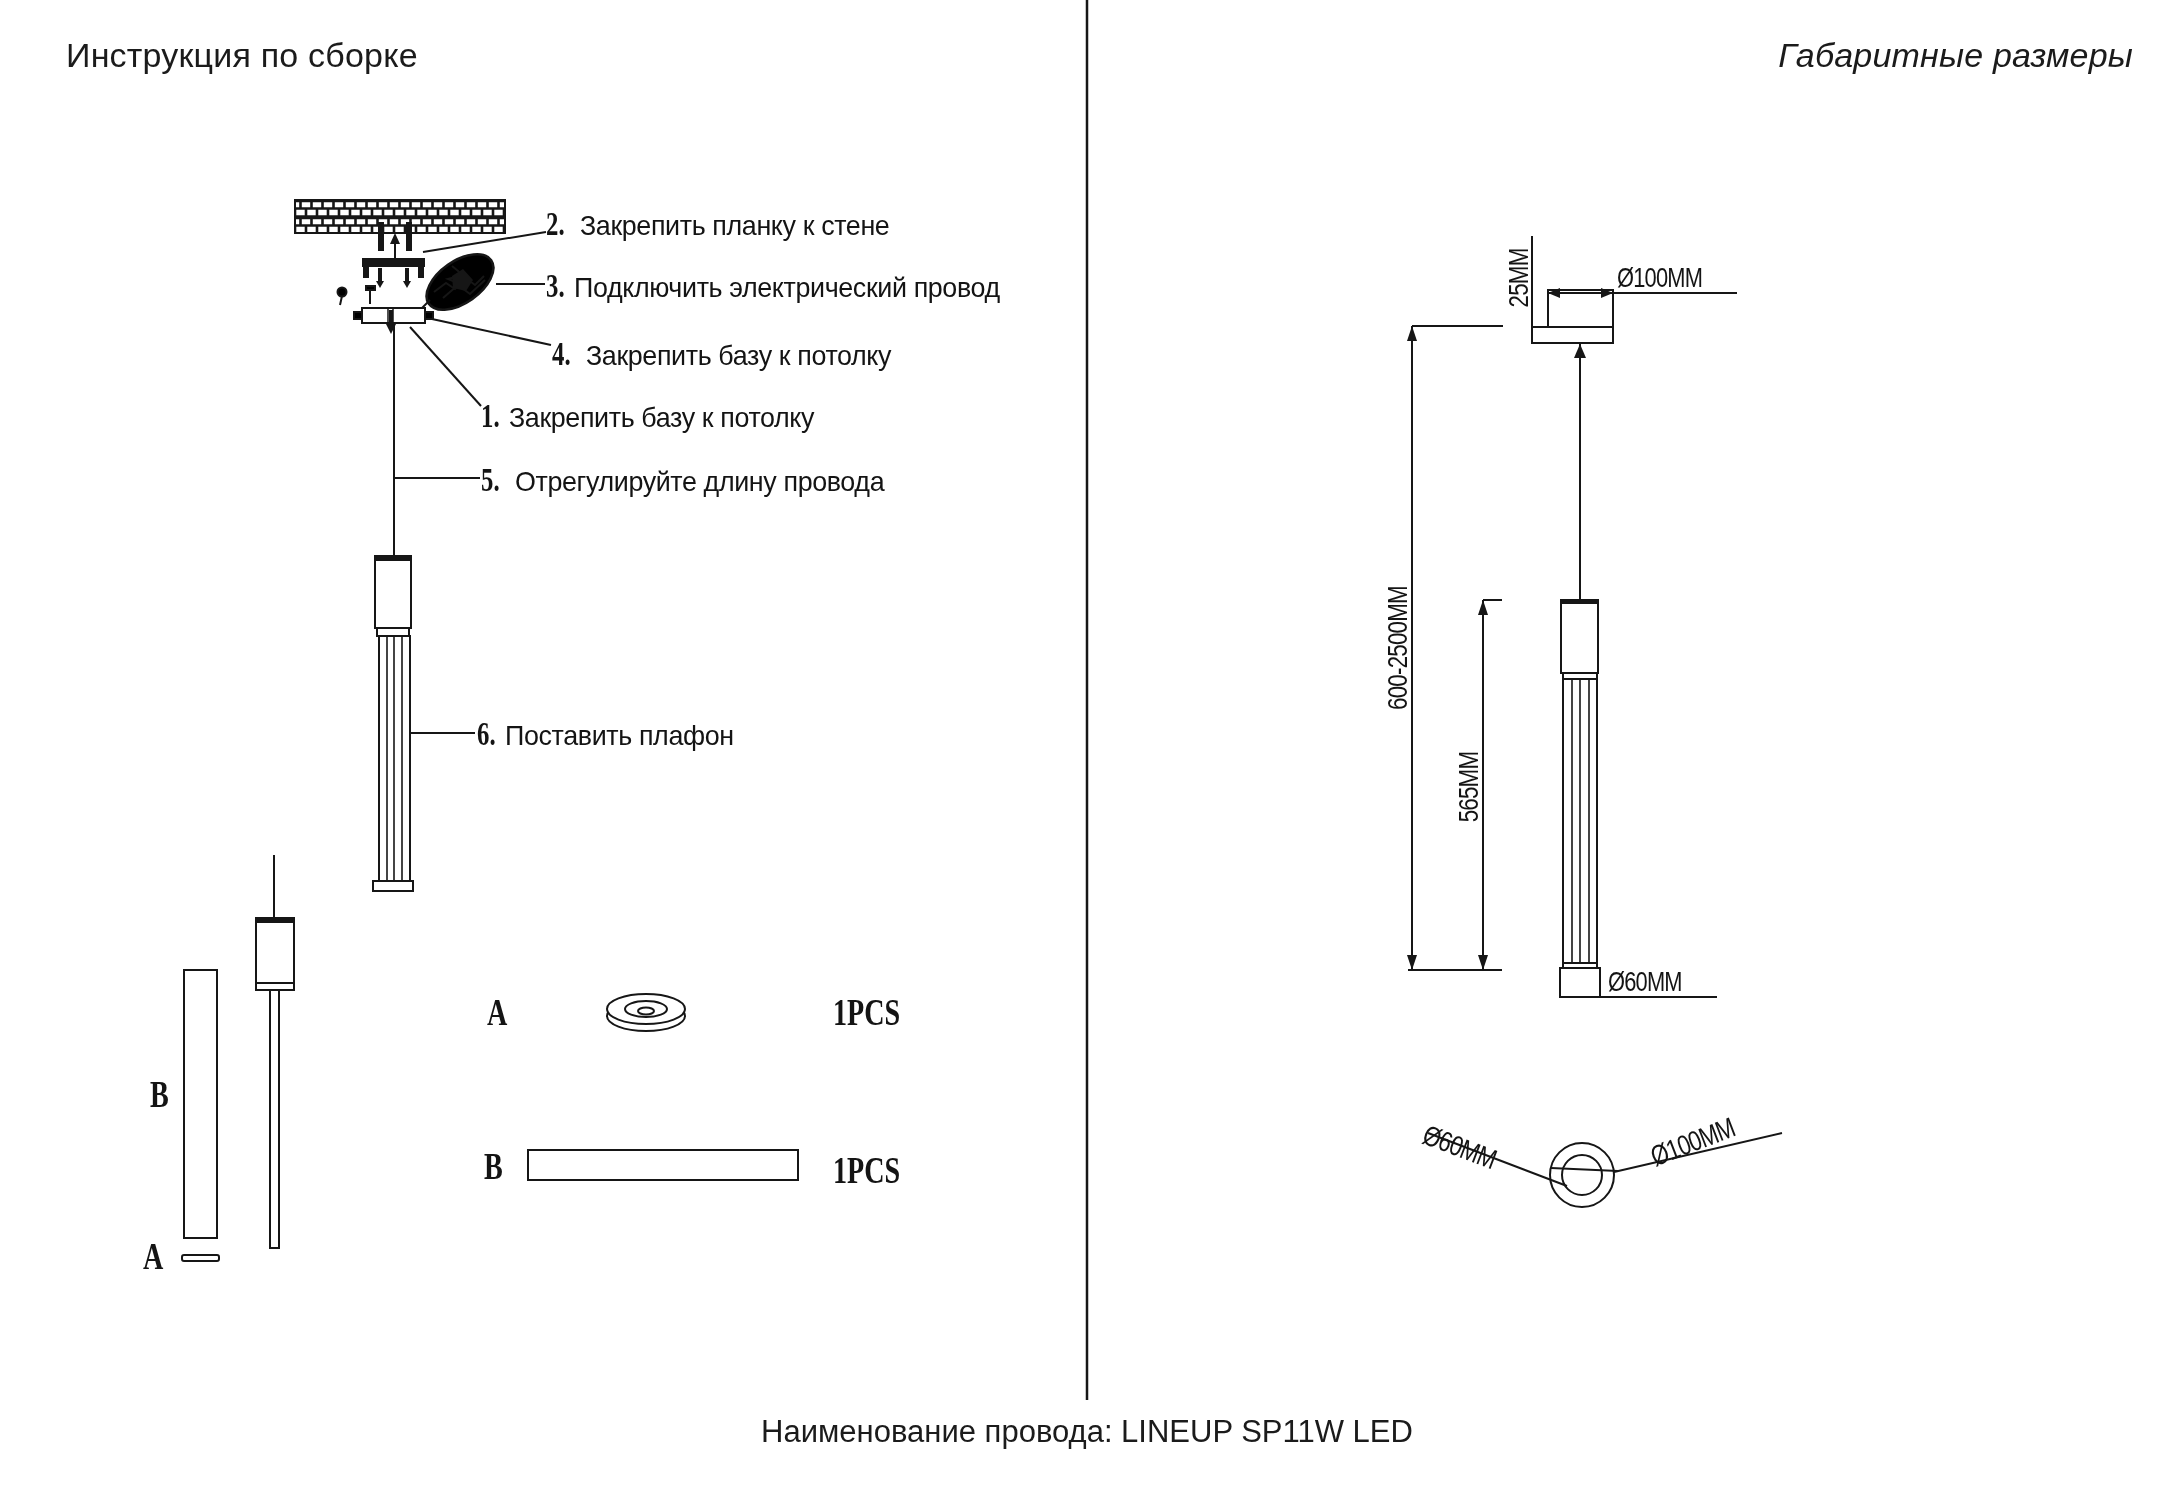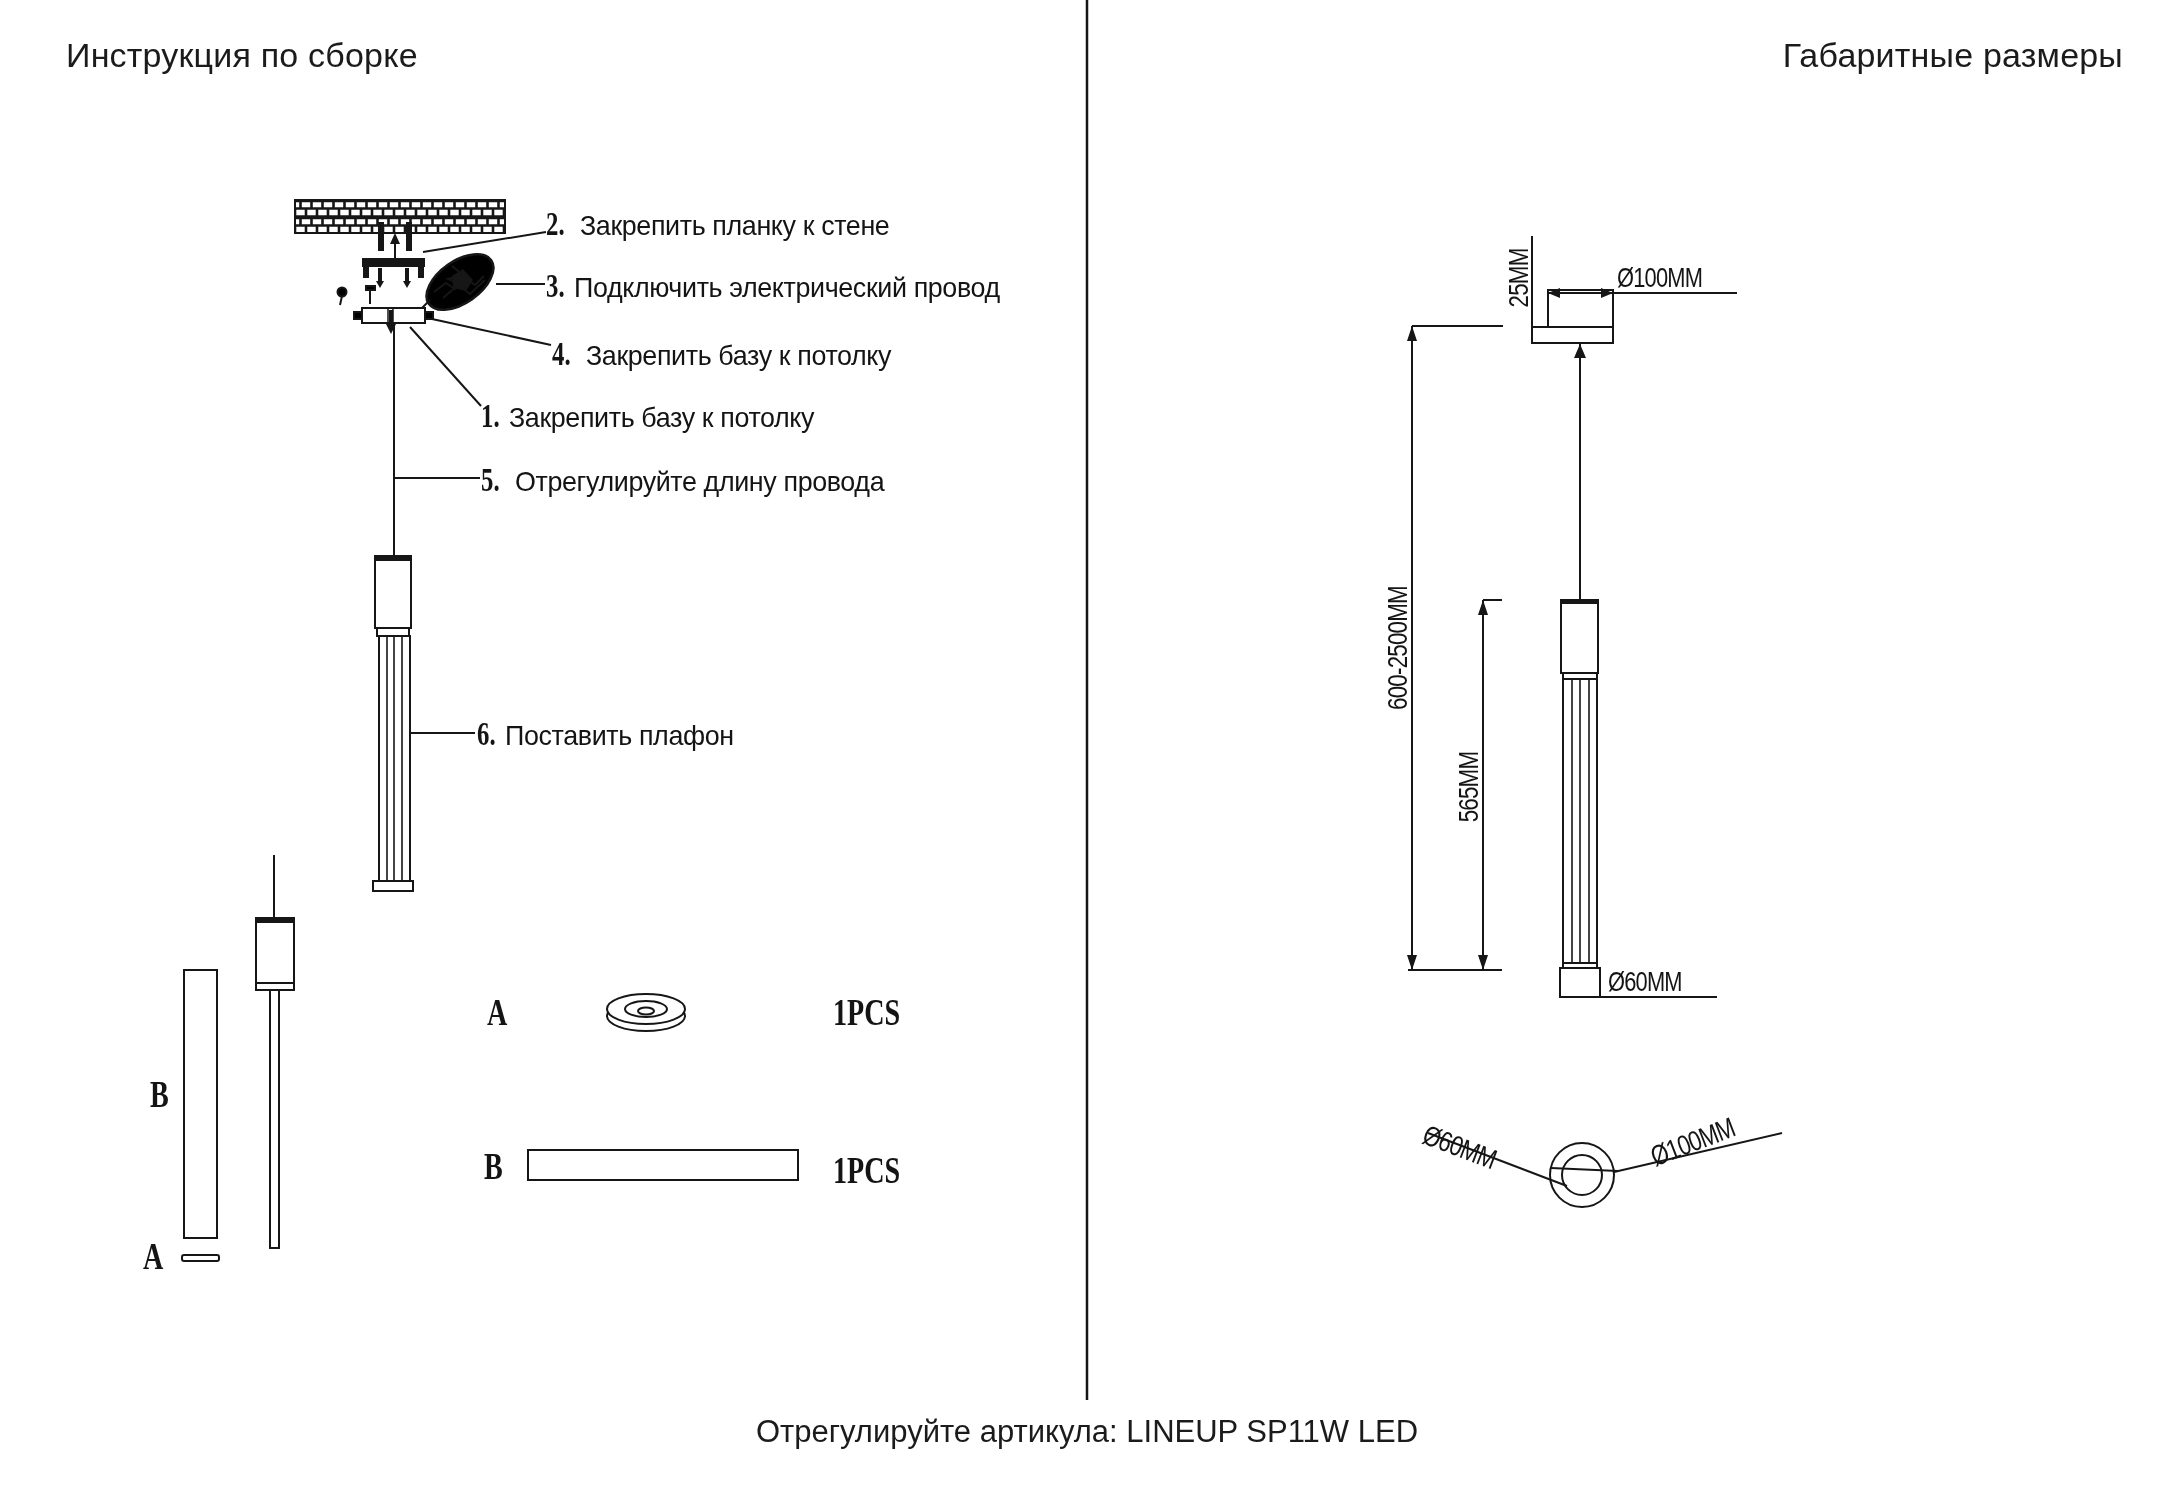--- a/index.html
+++ b/index.html
@@ -186,21 +186,21 @@
       <circle cx="1582" cy="1175" r="32" fill="#ffffff"></circle>
       <circle cx="1582" cy="1175" r="20" fill="#ffffff"></circle>
       <line x1="1428" y1="1133" x2="1567" y2="1186"></line>
       <line x1="1551" y1="1168" x2="1618" y2="1171"></line>
       <line x1="1614" y1="1172" x2="1782" y2="1133"></line>
     </g>
   </g>
 </svg>
 
 <div class="abs title" style="left:32px;top:36px;margin-left:34px;">Инструкция по сборке</div>
-<div class="abs title" style="right:51px;top:36px;">Габаритные размеры</div>
+<div class="abs title" style="right:41px;top:36px;font-style:italic;">Габаритные размеры</div>
 
 <div class="abs step" style="left:481px;top:398px;">
   <span class="num">1.</span>
   <span class="txt">Закрепить базу к потолку</span>
 </div>
 <div class="abs step" style="left:546px;top:206px;">
   <span class="num">2.</span>
   <span class="txt sp">Закрепить планку к стене</span>
 </div>
 <div class="abs step" style="left:546px;top:268px;">
@@ -229,13 +229,13 @@
 <div class="abs" style="left:833px;top:1148px;"><span class="cad">1PCS</span></div>
 
 <div class="abs vdim" style="left:1419px;top:262px;width:200px;transform:rotate(-90deg) scaleX(0.8);">25MM</div>
 <div class="abs dim" style="left:1617px;top:262px;"><span class="cond">Ø100MM</span></div>
 <div class="abs vdim" style="left:1248px;top:632px;width:300px;transform:rotate(-90deg) scaleX(0.8);">600-2500MM</div>
 <div class="abs vdim" style="left:1369px;top:771px;width:200px;transform:rotate(-90deg) scaleX(0.8);">565MM</div>
 <div class="abs dim" style="left:1608px;top:966px;"><span class="cond">Ø60MM</span></div>
 <div class="abs dim" style="left:1424px;top:1118px;transform:rotate(21deg) scaleX(0.8);transform-origin:left center;">Ø60MM</div>
 <div class="abs dim" style="left:1652px;top:1142px;transform:rotate(-21deg) scaleX(0.8);transform-origin:left center;">Ø100MM</div>
 
-<div class="abs footer" style="left:0;right:0;top:1414px;">Отрегулируйте артикула: LINEUP SP11W LED</div>
+<div class="abs footer" style="left:0;right:0;top:1414px;">Наименование провода: LINEUP SP11W LED</div>
 
 </body></html>

